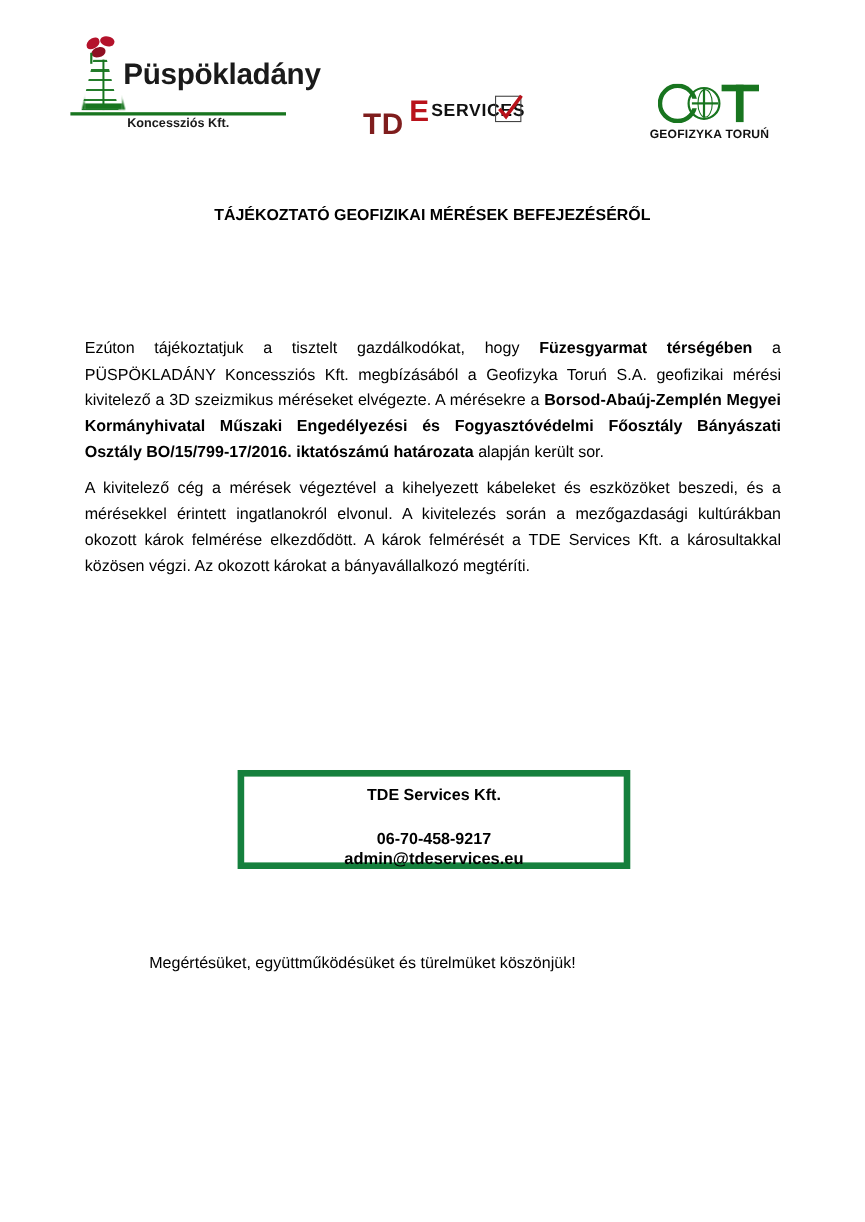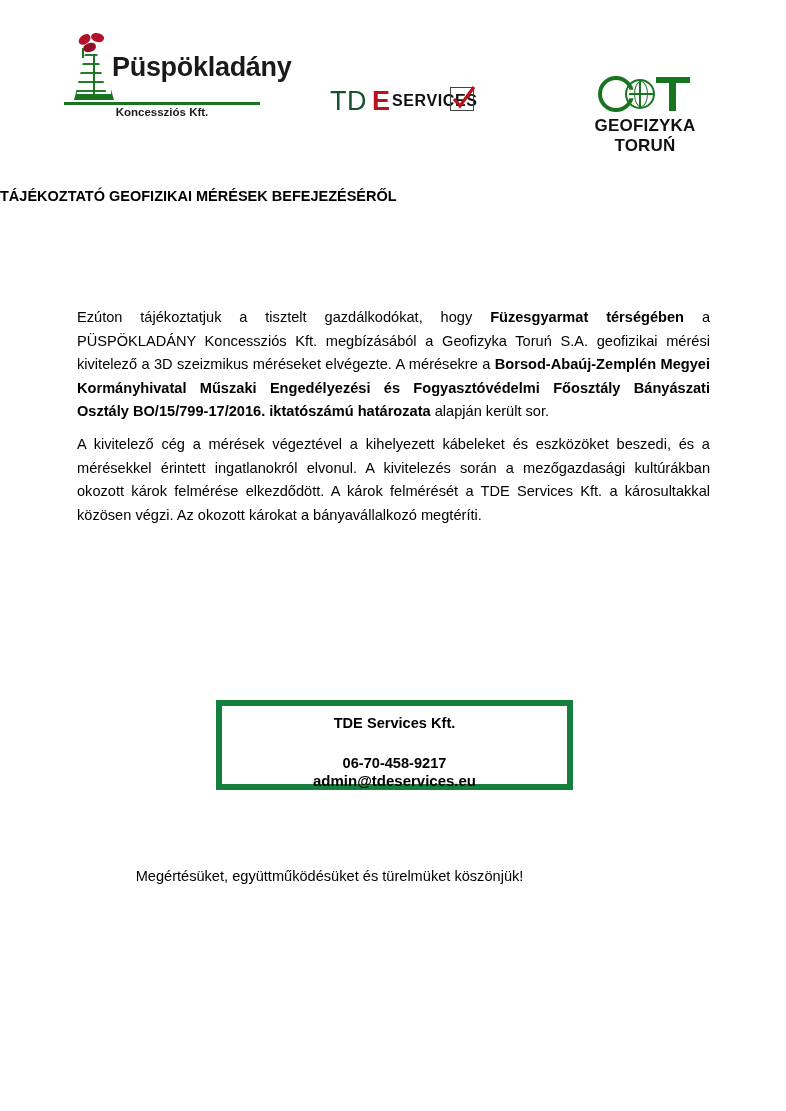--- a/index.html
+++ b/index.html
@@ -129,24 +129,24 @@
   .logo-tde {
     position: absolute;
     left: 330px;
     top: 56px;
     width: 140px;
     height: 36px;
   }
   .tde-t {
     position: absolute;
     left: 0px;
-    top: 2px;
+    top: 14px;
     font-size: 27px;
-    font-weight: normal;
-    color: #14532d;
+    font-weight: bold;
+    color: #7f1d1d;
     letter-spacing: 0.5px;
   }
   .tde-e {
     position: absolute;
     left: 42px;
     top: 2px;
     font-size: 27px;
     font-weight: bold;
     color: #b9121b;
     letter-spacing: 0.5px;
@@ -261,32 +261,33 @@
     width: 7px;
     height: 34px;
     background: #18751f;
   }
   .gt-name {
     position: absolute;
     left: 0;
     top: 40px;
     width: 130px;
     text-align: center;
-    font-size: 17px;
+    font-size: 11px;
     font-weight: bold;
     color: #111111;
     letter-spacing: 0.2px;
   }
 
   
   .doc-title {
     position: absolute;
     left: 0;
     top: 188px;
     width: 786px;
+    text-align: center;
     font-size: 14.5px;
     font-weight: bold;
     color: #000;
   }
 
   .para {
     position: absolute;
     left: 77px;
     width: 633px;
     font-size: 14.6px;

